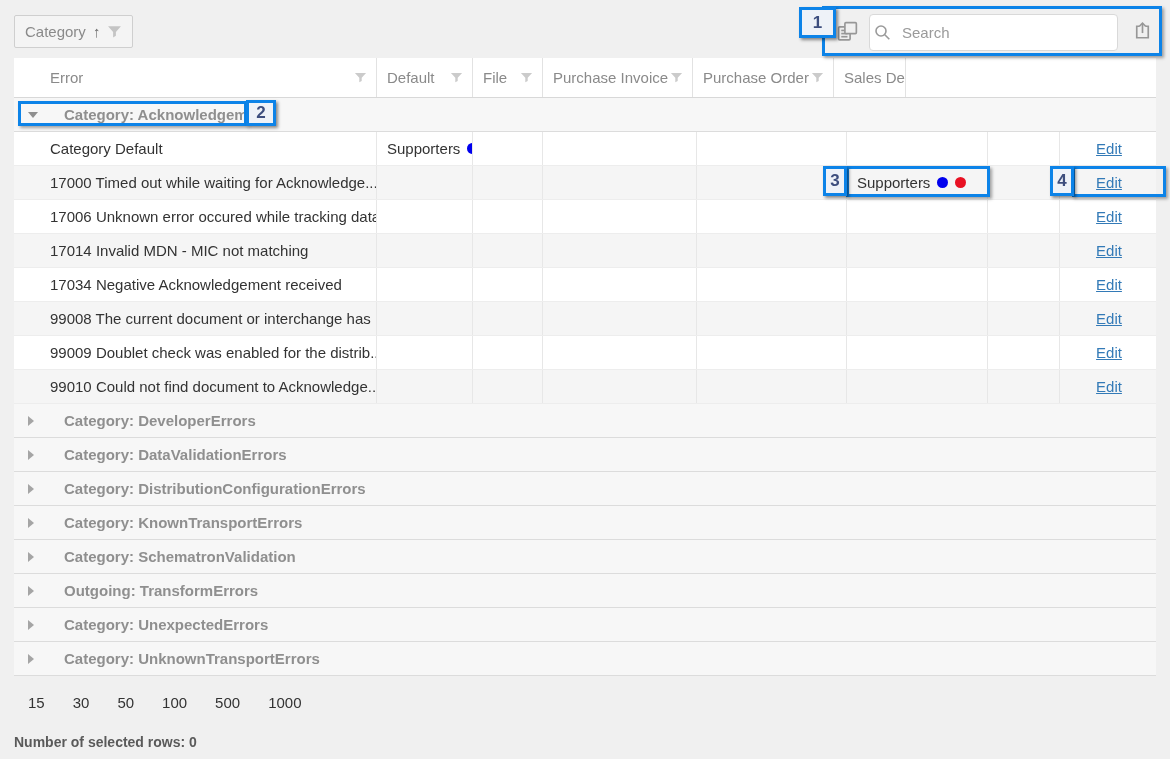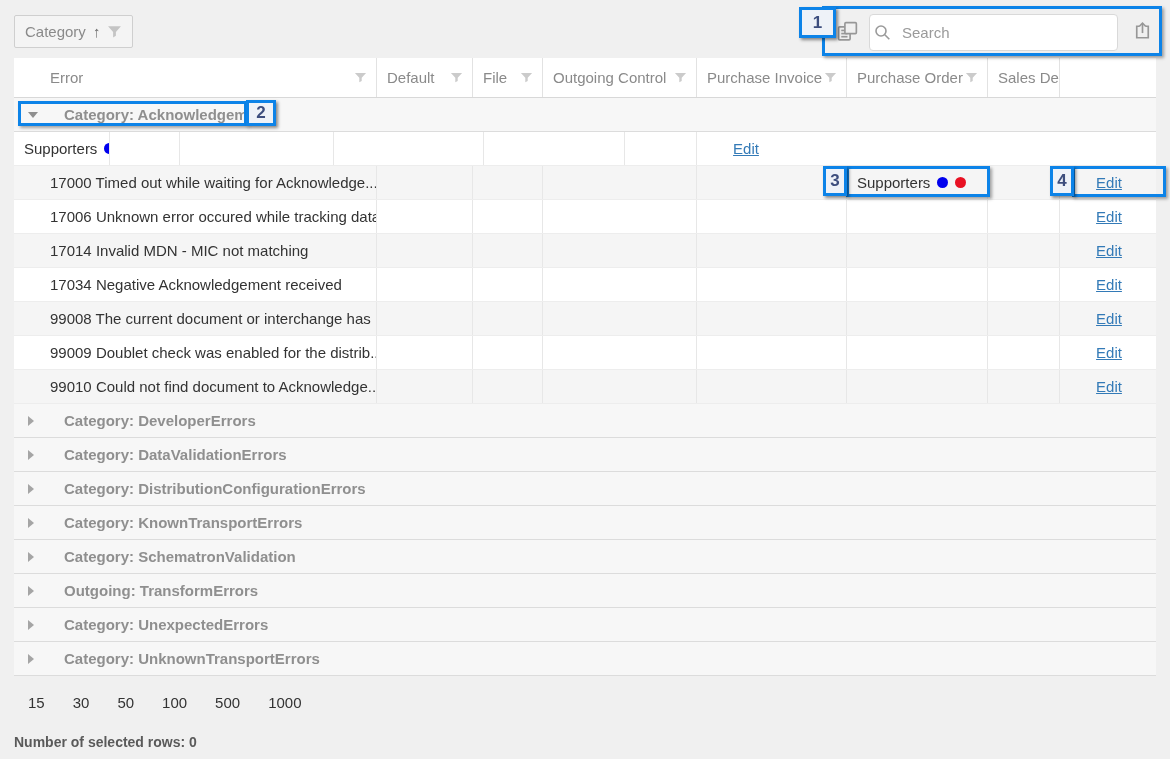--- a/index.html
+++ b/index.html
@@ -142,27 +142,20 @@
           <path d="M1 2.2h12L8.3 7.4v3.4l-2.6 1.4V7.4z" fill="#cbcbcb"></path>
         </svg>
       </div>
       <div class="h-cell" style="width: 70px;">
         <span>File</span>
         <span class="spacer"></span>
         <svg class="funnel" width="13" height="13" viewBox="0 0 14 14">
           <path d="M1 2.2h12L8.3 7.4v3.4l-2.6 1.4V7.4z" fill="#cbcbcb"></path>
         </svg>
       </div>
-      <div class="h-cell" style="width: 154px;">
-        <span>Outgoing Control</span>
-        <span class="spacer"></span>
-        <svg class="funnel" width="13" height="13" viewBox="0 0 14 14">
-          <path d="M1 2.2h12L8.3 7.4v3.4l-2.6 1.4V7.4z" fill="#cbcbcb"></path>
-        </svg>
-      </div>
       <div class="h-cell" style="width: 150px;">
         <span>Purchase Invoice</span>
         <span class="spacer"></span>
         <svg class="funnel" width="13" height="13" viewBox="0 0 14 14">
           <path d="M1 2.2h12L8.3 7.4v3.4l-2.6 1.4V7.4z" fill="#cbcbcb"></path>
         </svg>
       </div>
       <div class="h-cell" style="width: 141px;">
         <span>Purchase Order</span>
         <span class="spacer"></span>
@@ -178,20 +171,21 @@
       </div>
     </div>
   <div id="rows">
       <div class="row group">
         <span class="arrow-wrap">
           <span class="tri-down"></span>
         </span>
         <span class="g-label">Category: Acknowledgement</span>
       </div>
       <div class="row data">
+        <div class="cell c-error" style="width: 363px;">Category Default</div>
         <div class="cell c-default" style="width: 96px;">
           <span>Supporters</span>
           <span class="dot" style="background: rgb(0, 0, 238);"></span>
         </div>
         <div class="cell c-file" style="width: 70px;"></div>
         <div class="cell c-outgoing_control" style="width: 154px;"></div>
         <div class="cell c-purchase_invoice" style="width: 150px;"></div>
         <div class="cell c-purchase_order" style="width: 141px;"></div>
         <div class="cell c-sales_despatch" style="width: 72px;"></div>
         <div class="cell c-actions" style="width: 96px;">

